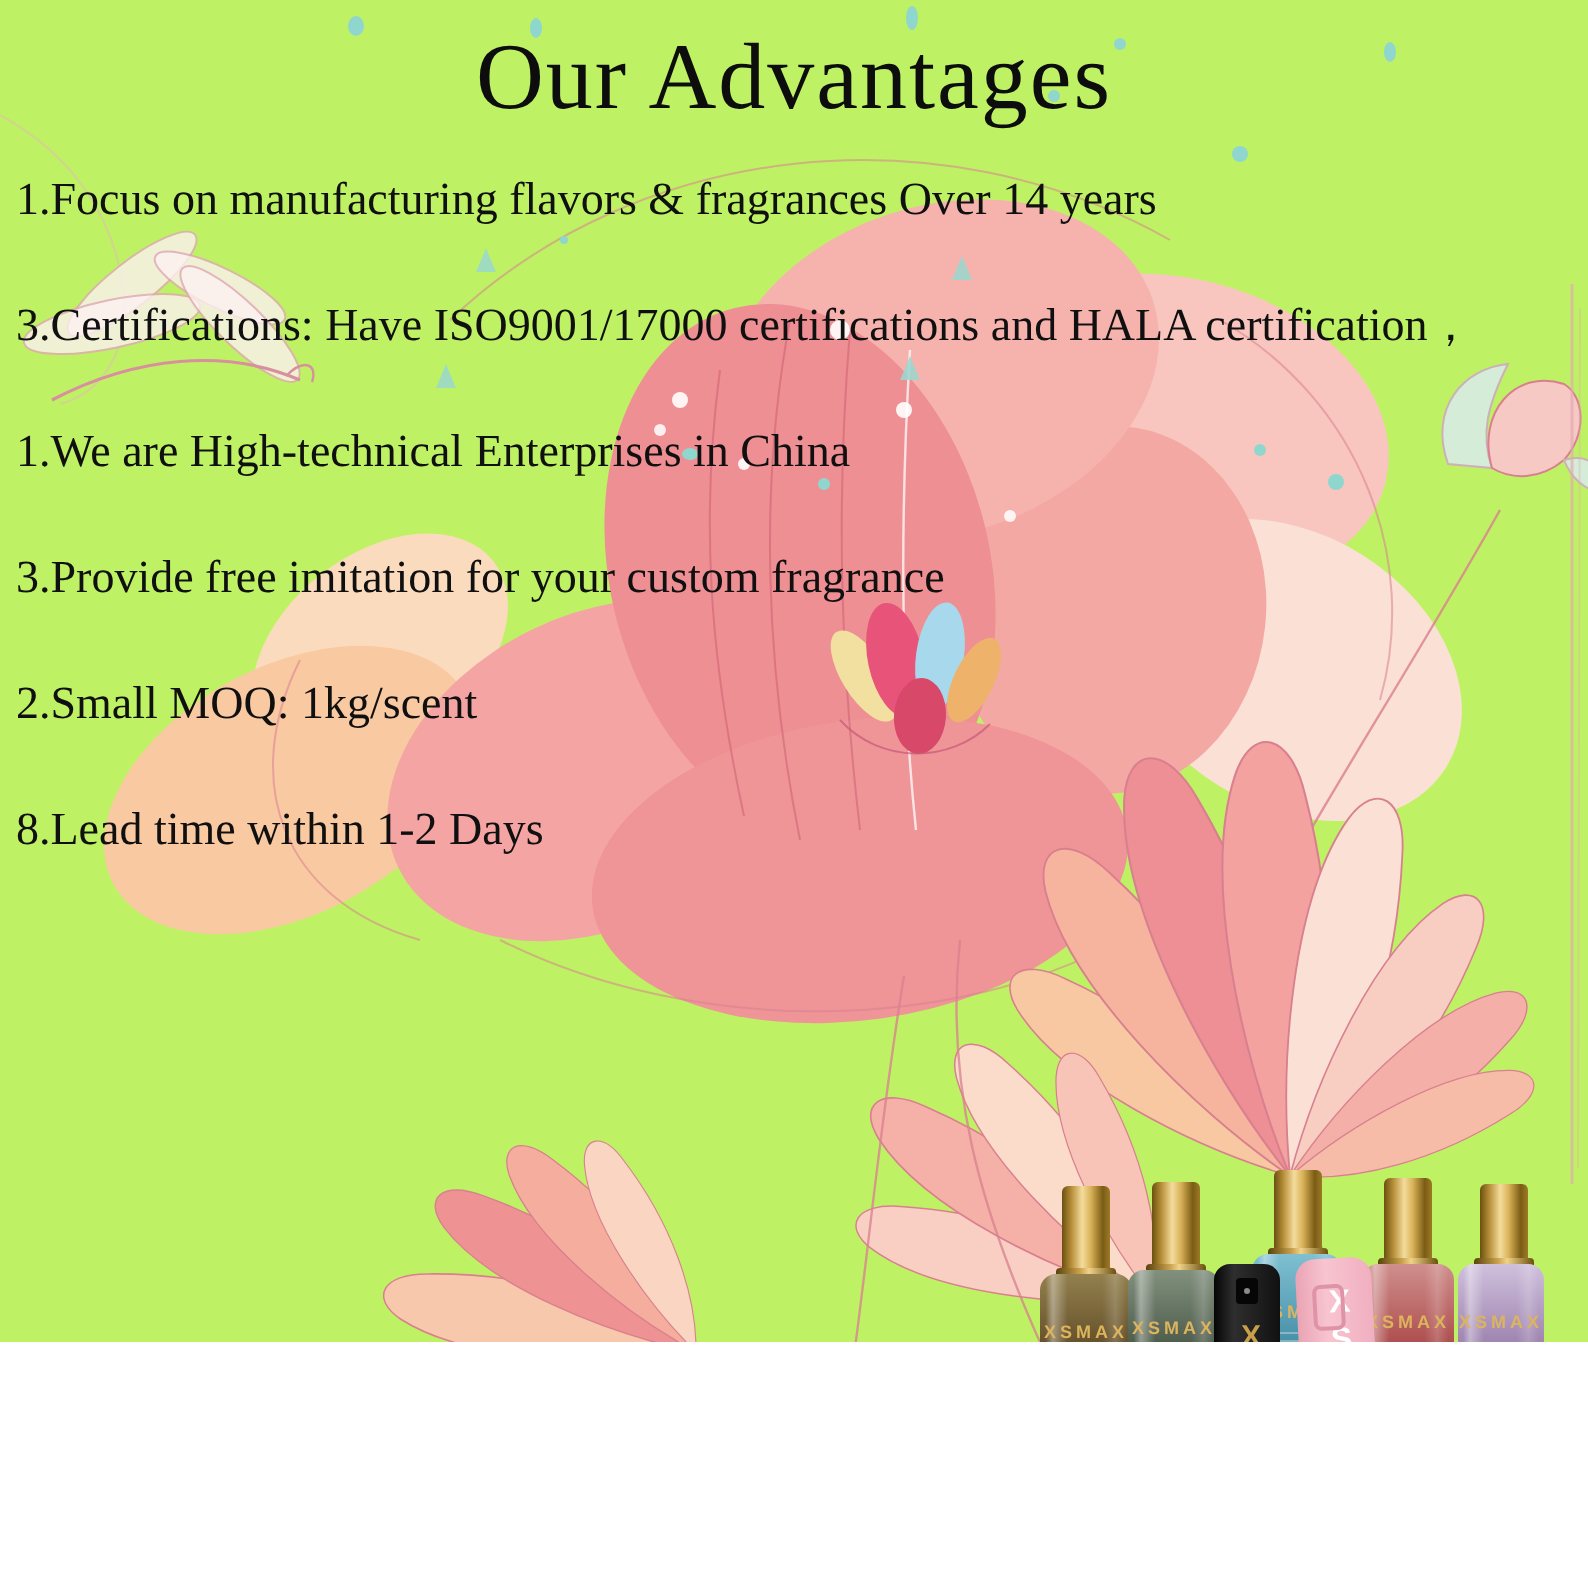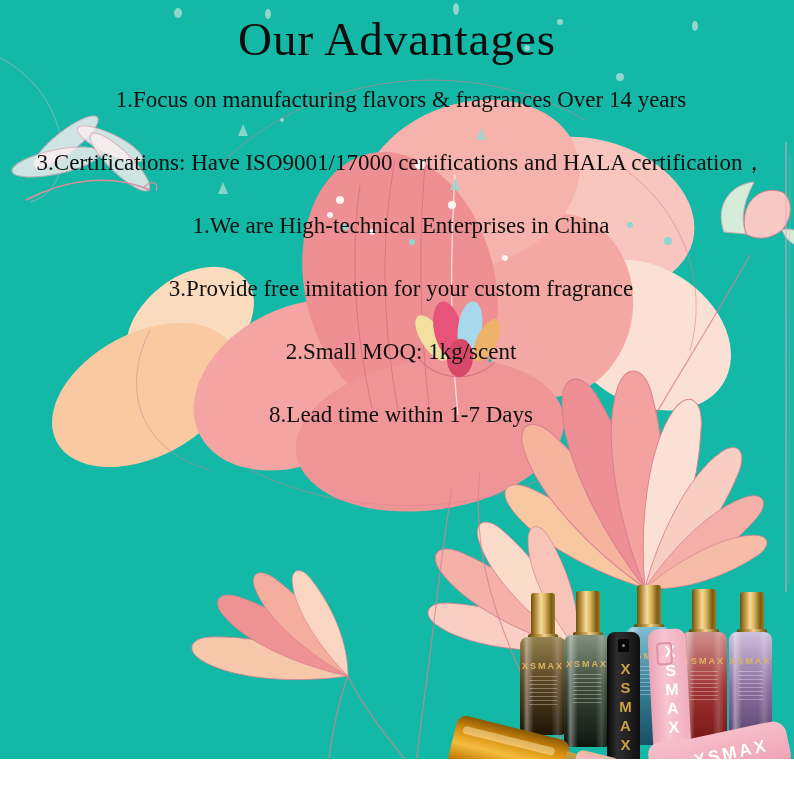--- a/index.html
+++ b/index.html
@@ -1,22 +1,22 @@
 <!DOCTYPE html>
 <html><head>
 <meta charset="utf-8">
 <style>
   html,body{margin:0;padding:0;}
-  .page{position:relative;width:794px;height:759px;background:#14b8a6;overflow:hidden;
+  .page{position:relative;width:794px;height:671px;background:#bef264;overflow:hidden;
         font-family:"Liberation Serif","DejaVu Serif",serif;color:#141414;}
   .decor{position:absolute;left:0;top:0;width:794px;height:791px;}
   .title{position:absolute;left:0;top:12px;width:794px;margin:0;text-align:center;
          font-size:47px;font-weight:normal;letter-spacing:1px;color:#0d0d0d;}
   .list{position:absolute;left:8px;top:86px;width:786px;}
-  .list p{margin:0 0 36px 0;font-size:23px;line-height:27px;white-space:nowrap;color:#101010;text-align:center;}
+  .list p{margin:0 0 36px 0;font-size:23px;line-height:27px;white-space:nowrap;color:#101010;}
   .products{position:absolute;inset:0;}
   .bottle{position:absolute;}
   .cap{position:absolute;border-radius:3px 3px 0 0;
        background:linear-gradient(90deg,#6b500f 0%,#b8903a 20%,#f4dc9e 42%,#d9b258 60%,#7a5c14 85%,#9c7a28 100%);}
   .cap::after{content:"";position:absolute;left:-3px;right:-3px;bottom:0;height:5px;border-radius:2px;
        background:linear-gradient(90deg,#5a430c,#caa24e 40%,#f0d28a 55%,#6b500f);}
   .bbody{position:absolute;border-radius:8px 8px 5px 5px;overflow:hidden;}
   .bbody::before{content:"";position:absolute;inset:0;
        background:linear-gradient(90deg,transparent 6%,rgba(255,255,255,.38) 14%,transparent 30%,transparent 68%,rgba(255,255,255,.18) 82%,transparent 94%);}
   .brand{position:relative;margin-top:24px;text-align:center;font-family:"Liberation Sans",sans-serif;
@@ -180,21 +180,21 @@
   </svg>
 
   <h1 class="title">Our Advantages</h1>
 
   <div class="list">
     <p>1.Focus on manufacturing flavors &amp; fragrances Over 14 years</p>
     <p>3.Certifications: Have ISO9001/17000 certifications and HALA certification，</p>
     <p>1.We are High-technical Enterprises in China</p>
     <p>3.Provide free imitation for your custom fragrance</p>
     <p>2.Small MOQ: 1kg/scent</p>
-    <p>8.Lead time within 1-7 Days</p>
+    <p>8.Lead time within 1-2 Days</p>
   </div>
 
   <div class="products">
 
     <div class="bottle">
       <div class="cap" style="left:531px;top:593px;width:24px;height:46px;"></div>
       <div class="bbody" style="left:520px;top:637px;width:46px;height:98px;background:linear-gradient(180deg,#93804e,#5a4522 45%,#201405);">
         <div class="brand">XSMAX</div>
         <div class="fineprint"></div>
       </div>

